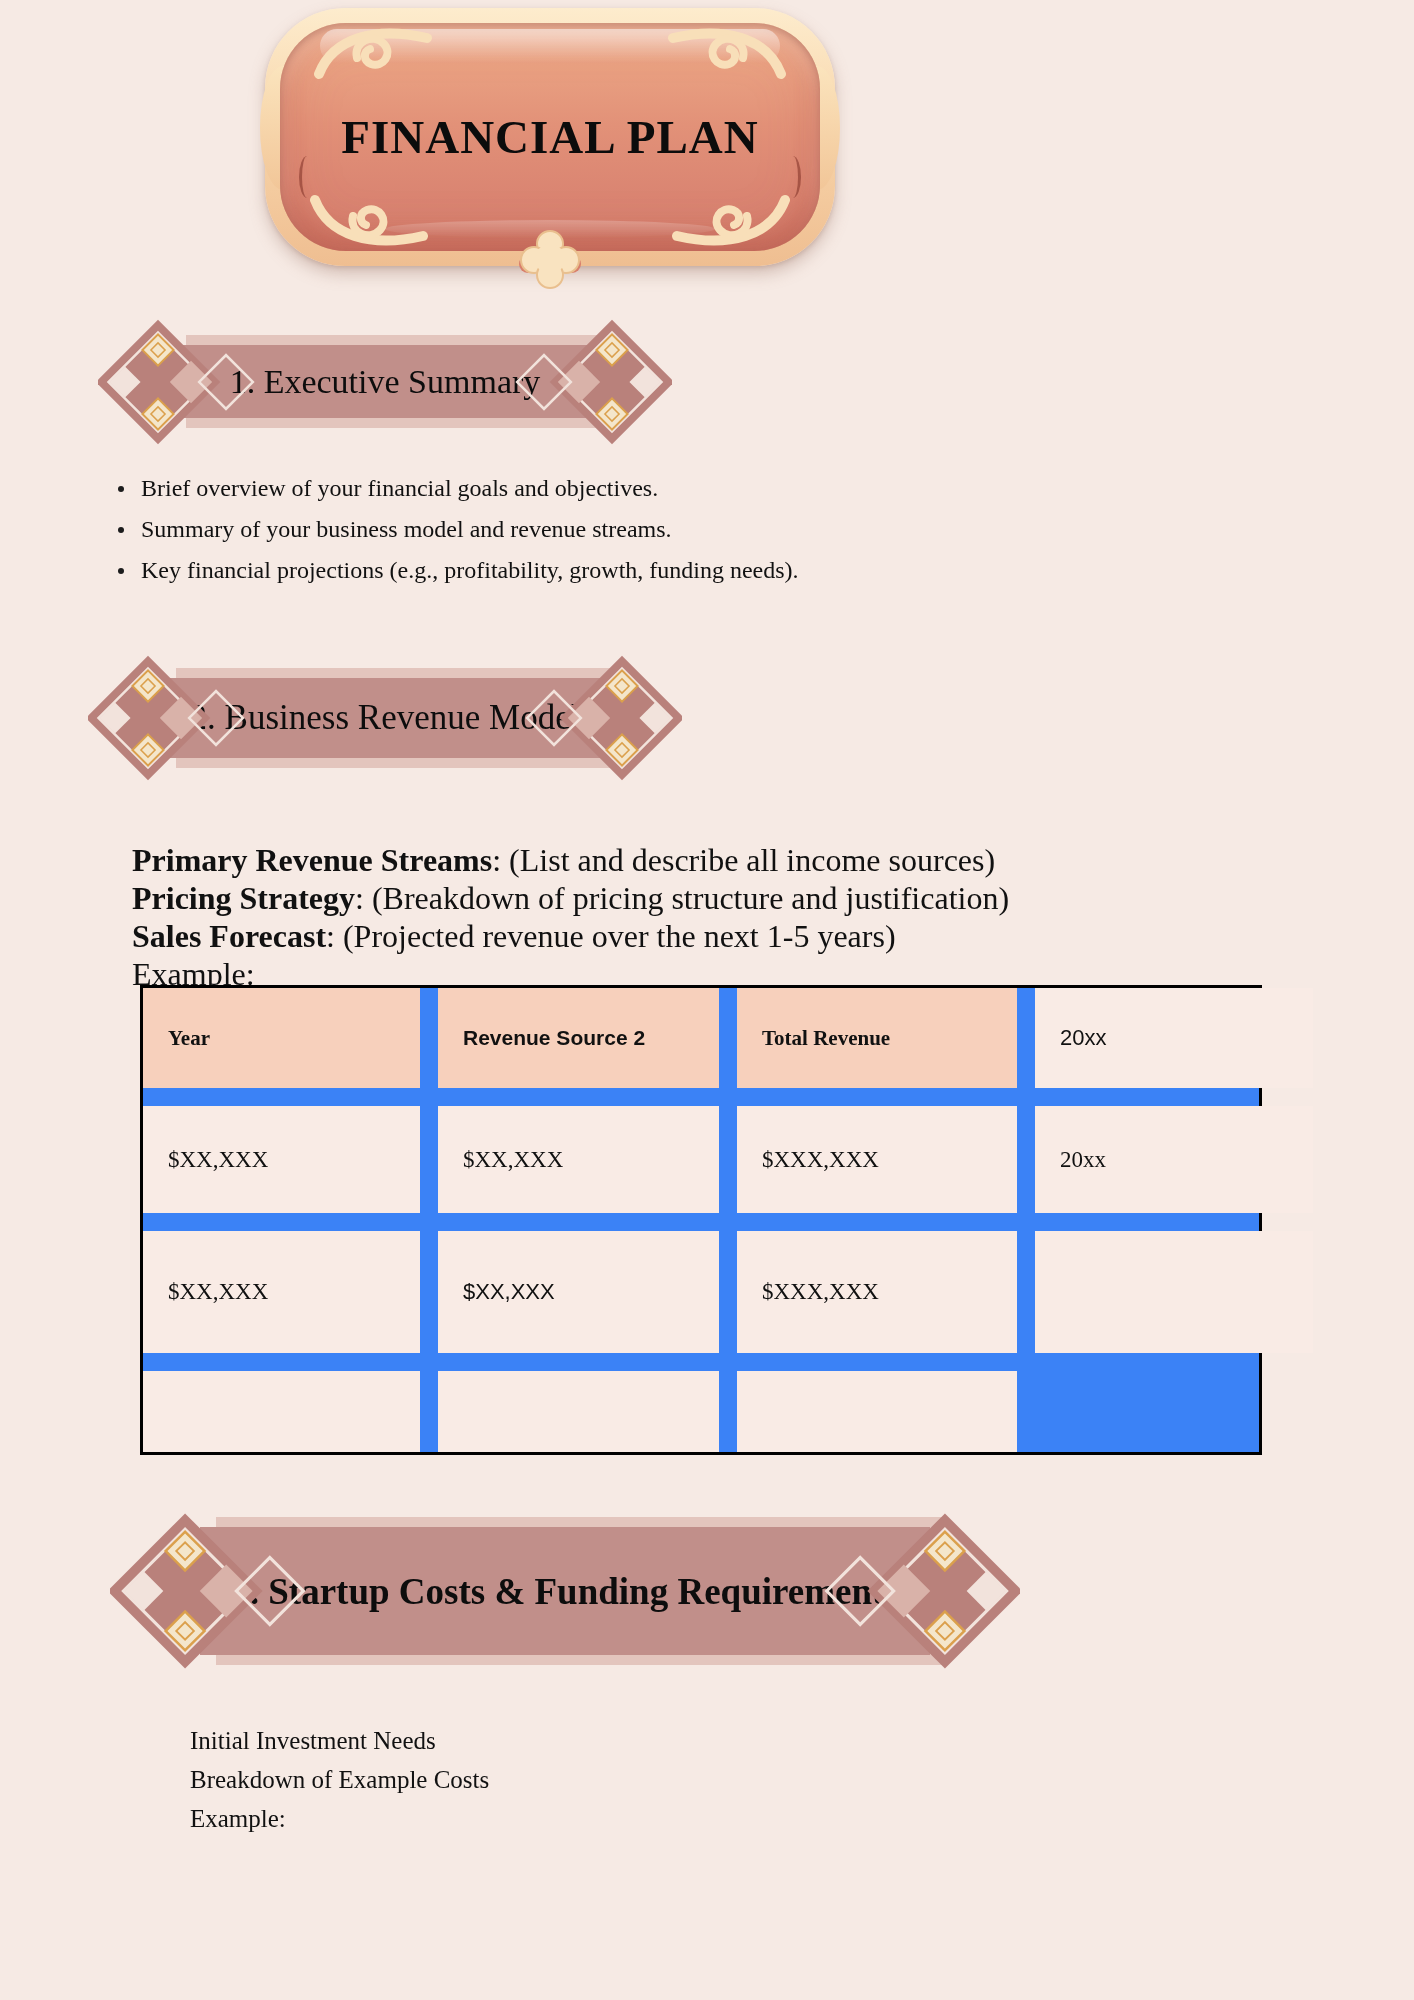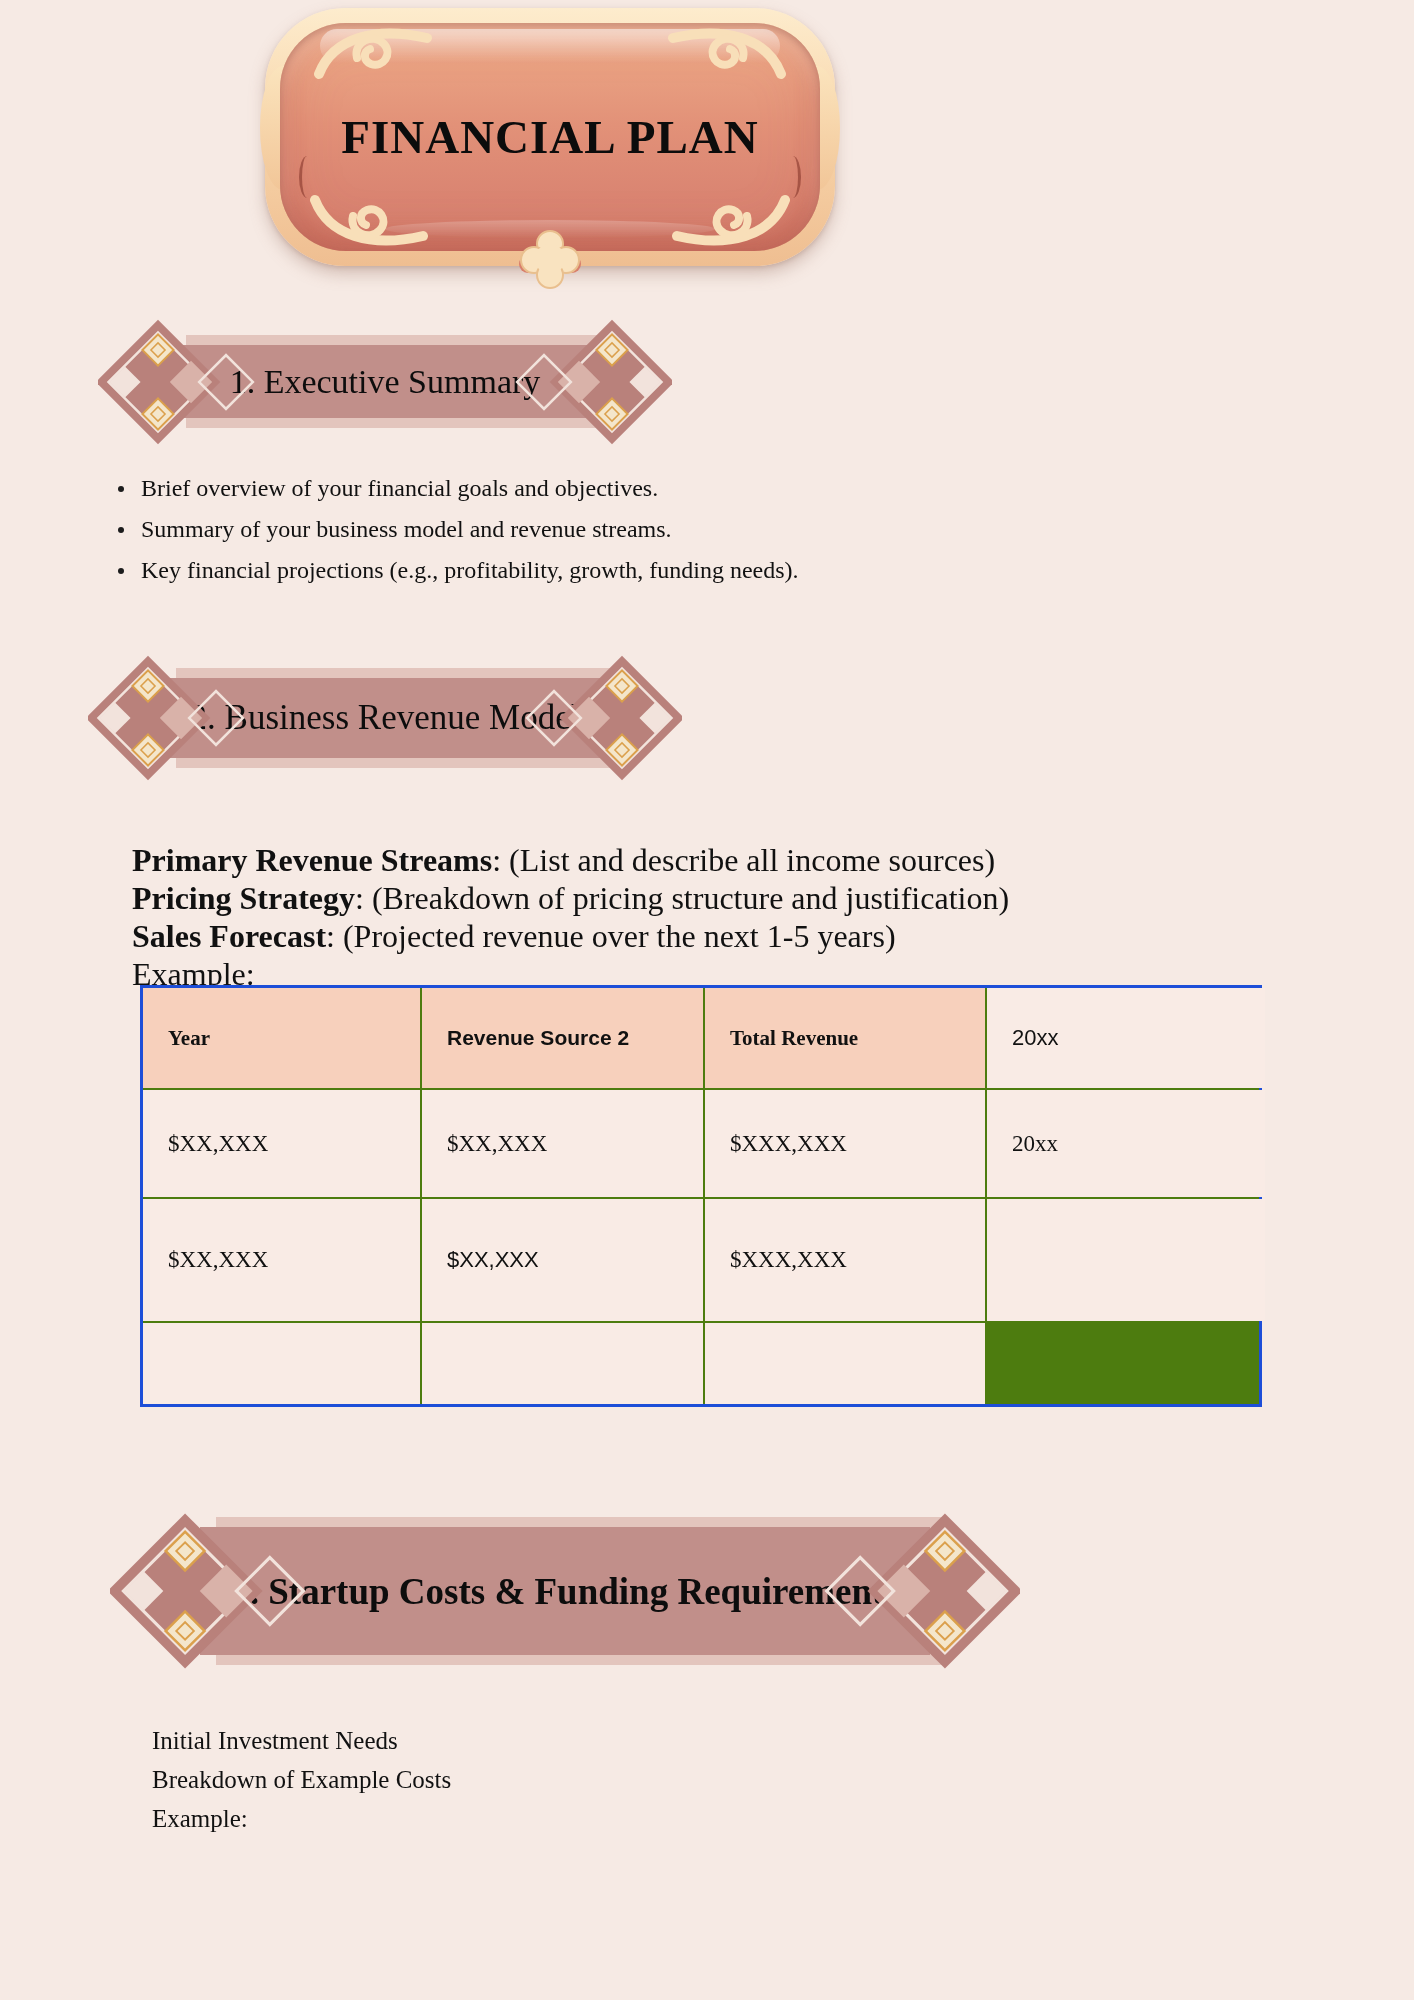--- a/index.html
+++ b/index.html
@@ -69,27 +69,27 @@
   #ribbon3 .orn.right{right:-90px;}
   
   #bullets{position:absolute;left:118px;top:468px;margin:0;padding:0;list-style:none;font-size:24px;}
   #bullets li{height:41px;display:flex;align-items:center;text-align:right;}
   #bullets li::before{content:"";width:6px;height:6px;border-radius:50%;background:#1c1c1c;
     margin-right:17px;flex:0 0 auto;}
   #revlines{position:absolute;left:132px;top:841px;font-size:32px;}
   .rl{height:38px;display:flex;align-items:center;white-space:pre;}
   .rl b{font-weight:700;}
   #s3lines{position:absolute;left:152px;top:1721px;font-size:25px;}
-  #s3lines div{height:39px;display:flex;align-items:center;}
+  #s3lines div{height:39px;display:flex;align-items:center;margin-left:38px;}
   
   #ftable{
     position:absolute;left:140px;top:985px;width:1116px;
     display:grid;grid-template-columns:277px 281px 280px 278px;
-    grid-template-rows:100px 107px 122px 81px;gap:2px;
-    border:3px solid #1d4ed8;background:#4d7c0f;
+    grid-template-rows:100px 107px 122px 81px;gap:18px;
+    border:3px solid #000000;background:#3b82f6;
   }
   #ftable .cell{display:flex;align-items:center;padding-left:25px;}
   #ftable .th{background:#f7d0bc;font-weight:700;font-size:21px;}
   #ftable .td{background:#f9ebe5;font-size:23px;text-align:right;}
   .sans{font-family:"Liberation Sans", sans-serif;}
   #ftable .td.sans{font-size:22px;}
 </style>
 </head>
 <body>
 

